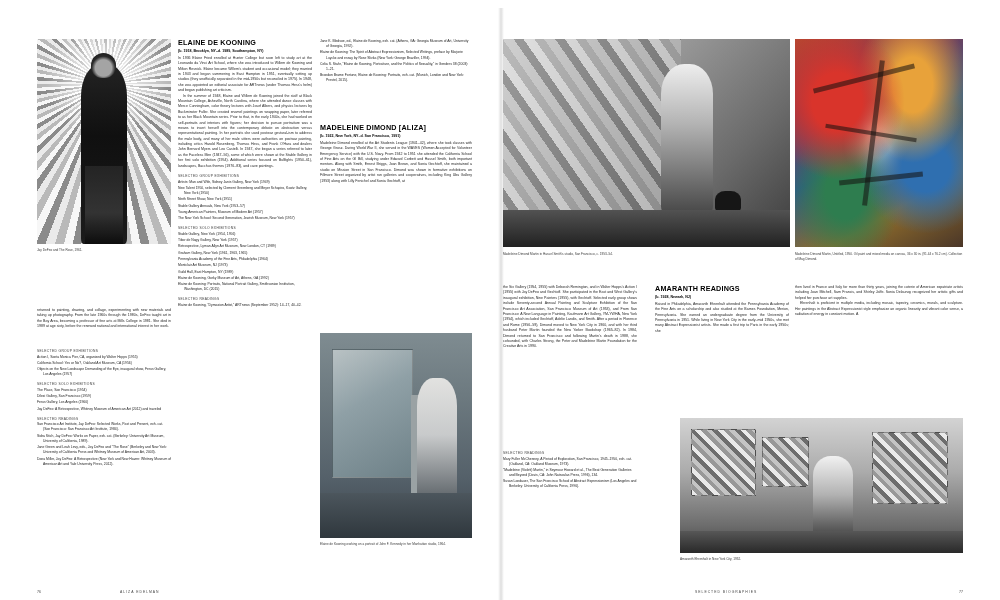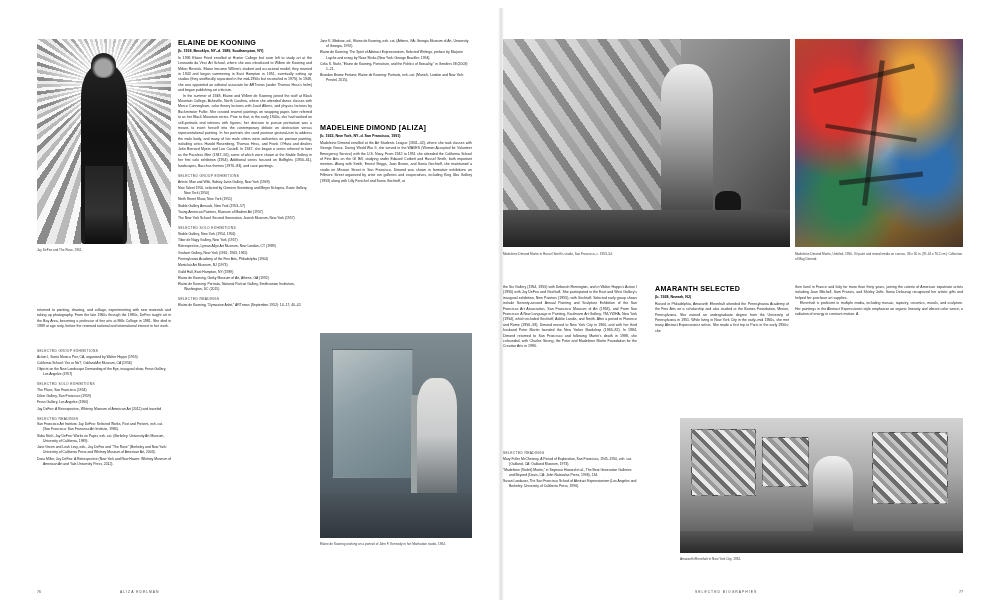--- a/index.html
+++ b/index.html
@@ -244,21 +244,21 @@
     <div class="col" style="left:3px;top:438px;width:134px;">
       <div class="sec-head">SELECTED READINGS</div>
       <div class="ref-list">
         <div>Mary Fuller McChesney, A Period of Exploration, San Francisco, 1945–1950, exh. cat. (Oakland, CA: Oakland Museum, 1973).</div>
         <div>"Madeleine (Violett) Martin," in Seymour Howard et al., The Beat Generation Galleries and Beyond (Davis, CA: John Natsoulas Press, 1996), 134.</div>
         <div>Susan Landauer, The San Francisco School of Abstract Expressionism (Los Angeles and Berkeley: University of California Press, 1996).</div>
       </div>
     </div>
 
     <div class="col" style="left:155px;top:277px;width:134px;">
-      <div class="hdr-name">AMARANTH SELECTED</div>
+      <div class="hdr-name">AMARANTH READINGS</div>
       <div class="hdr-dates">(b. 1928, Newark, NJ)</div>
       <div class="body-txt">
         <p>Raised in Philadelphia, Amaranth Ehrenhalt attended the Pennsylvania Academy of the Fine Arts on a scholarship and also studied at the Barnes Foundation, Merion, Pennsylvania. She earned an undergraduate degree from the University of Pennsylvania in 1951. While living in New York City in the early–mid 1950s, she met many Abstract Expressionist artists. She made a first trip to Paris in the early 1950s; she</p>
       </div>
     </div>
 
     <div class="col body-txt" style="left:295px;top:277px;width:168px;">
       <p>then lived in France and Italy for more than thirty years, joining the coterie of American expatriate artists including Joan Mitchell, Sam Francis, and Shirley Jaffe. Sonia Delaunay recognized her artistic gifts and helped her purchase art supplies.</p>
       <p class="ind">Ehrenhalt is proficient in multiple media, including mosaic, tapestry, ceramics, murals, and sculpture. Her paintings in the Abstract Expressionist style emphasize an organic linearity and vibrant color sense, a radiation of energy in constant motion. A</p>
     </div>

